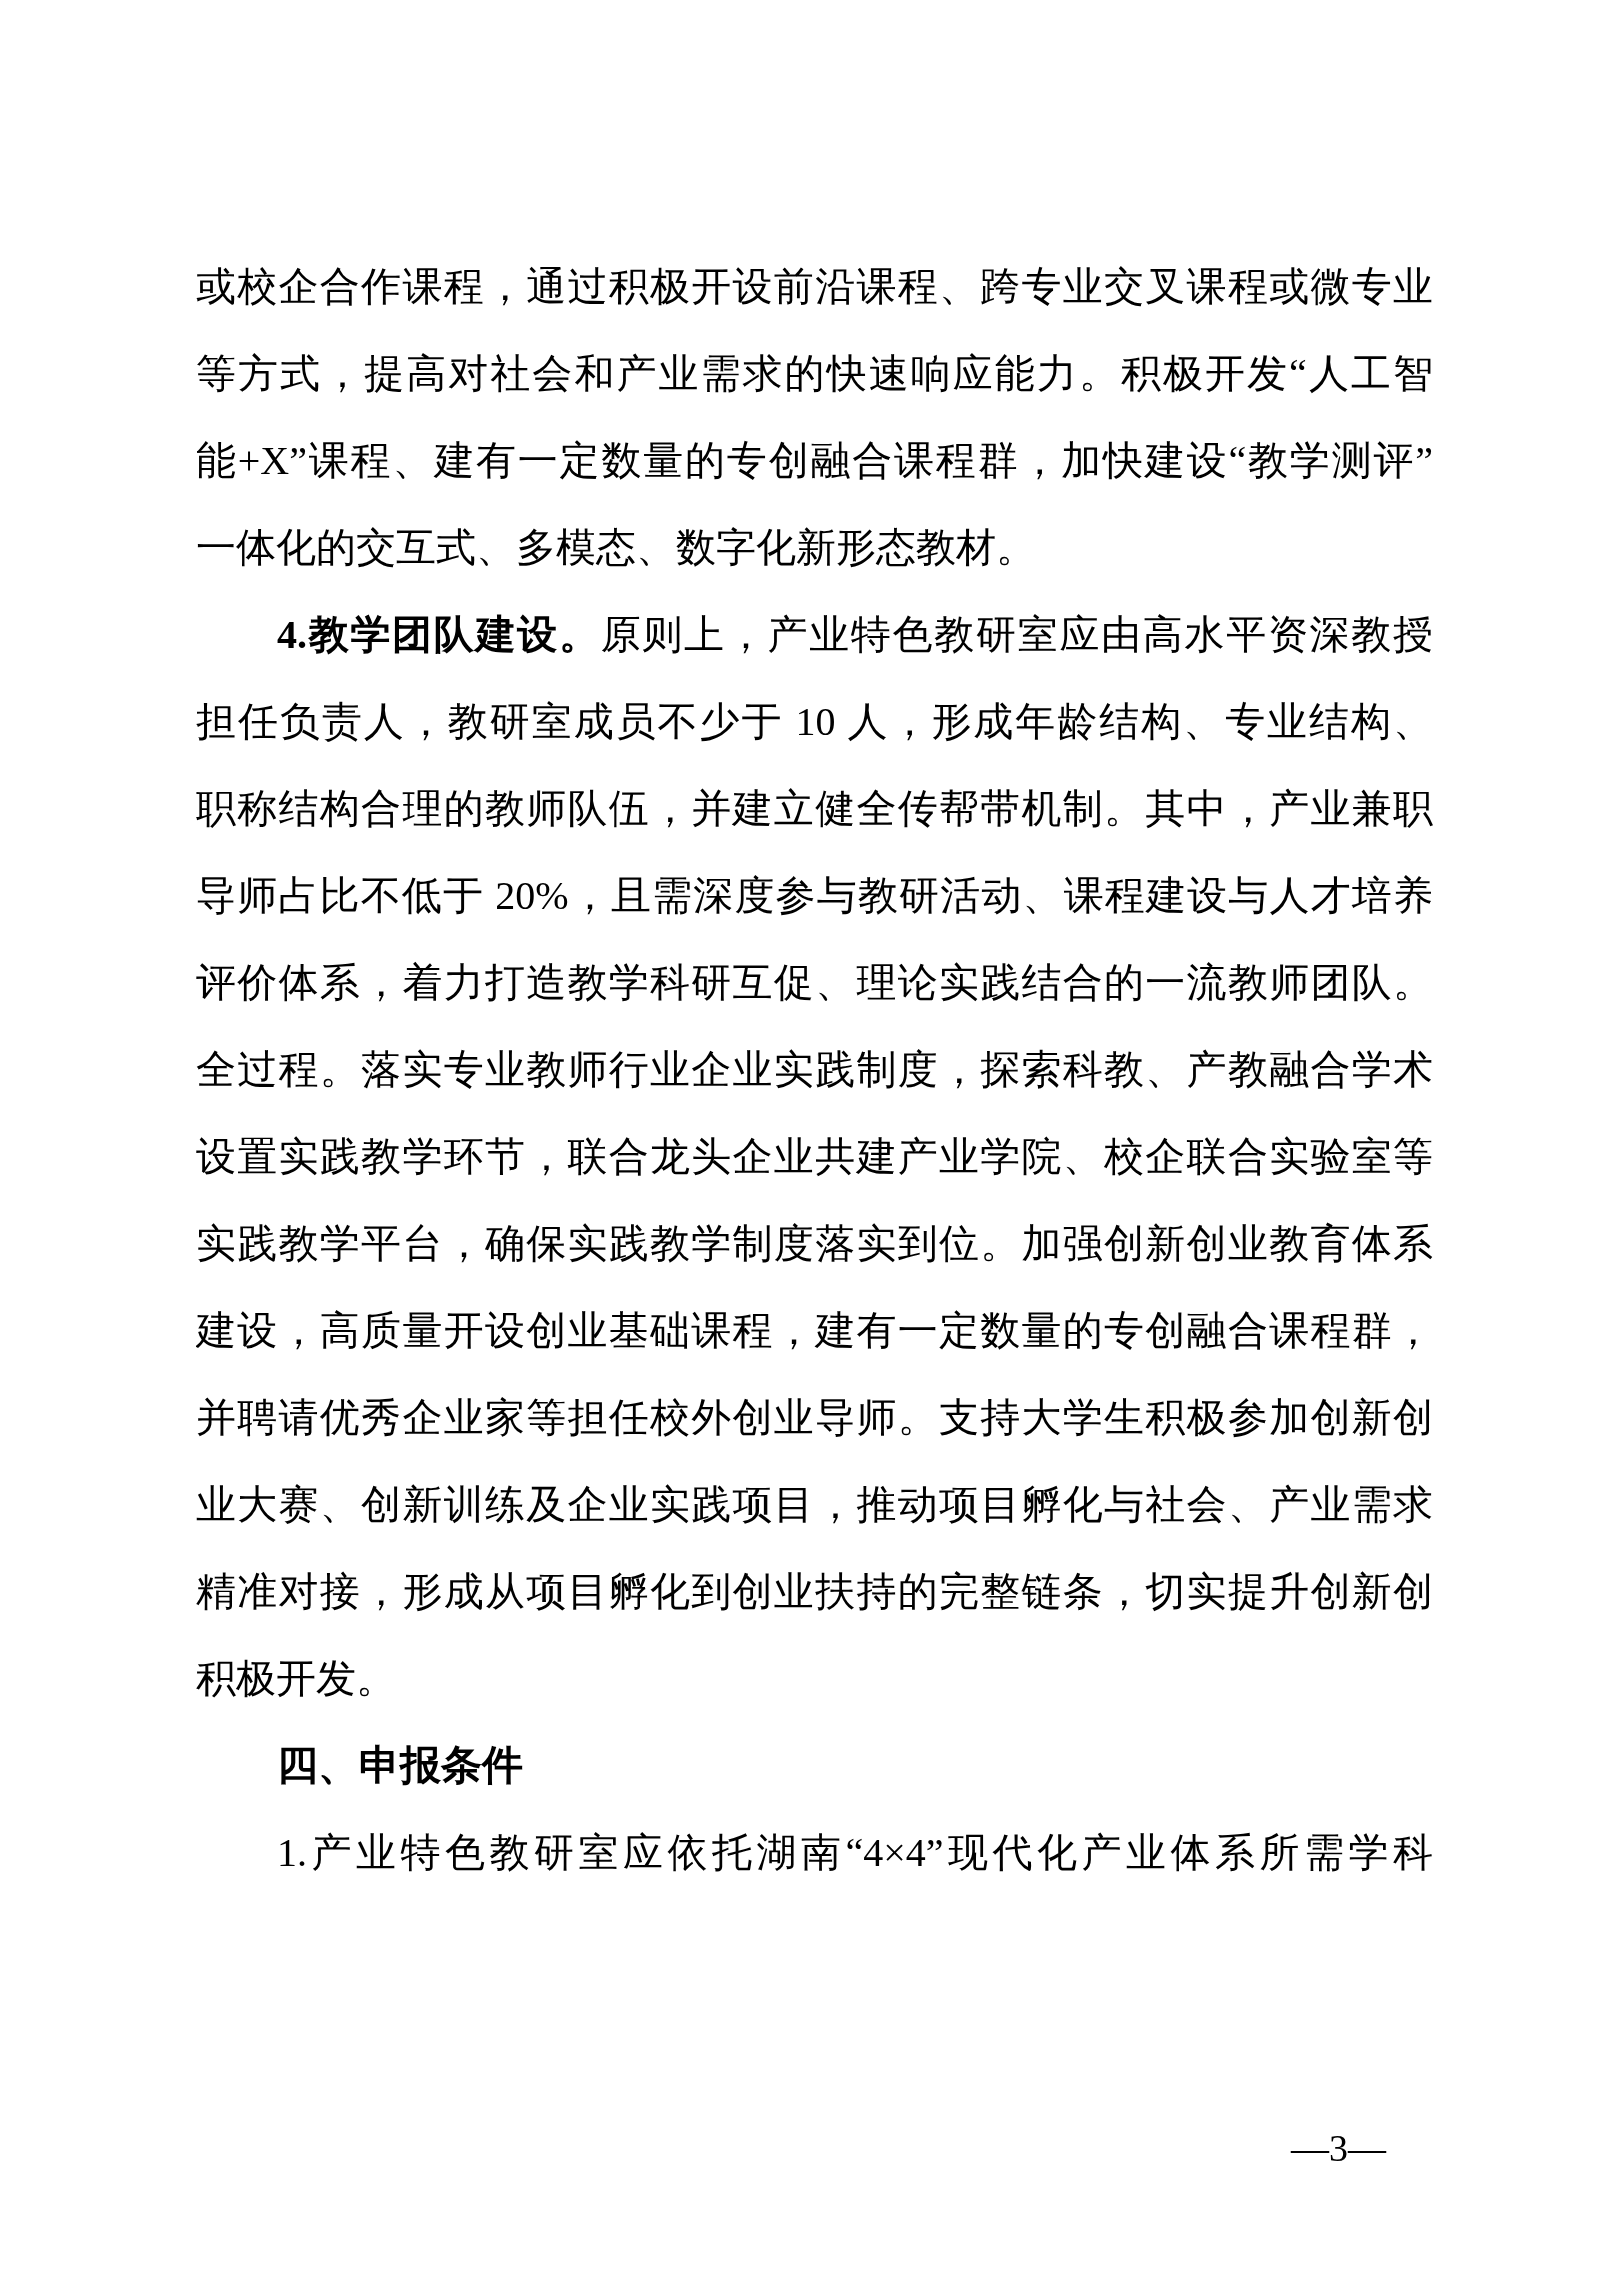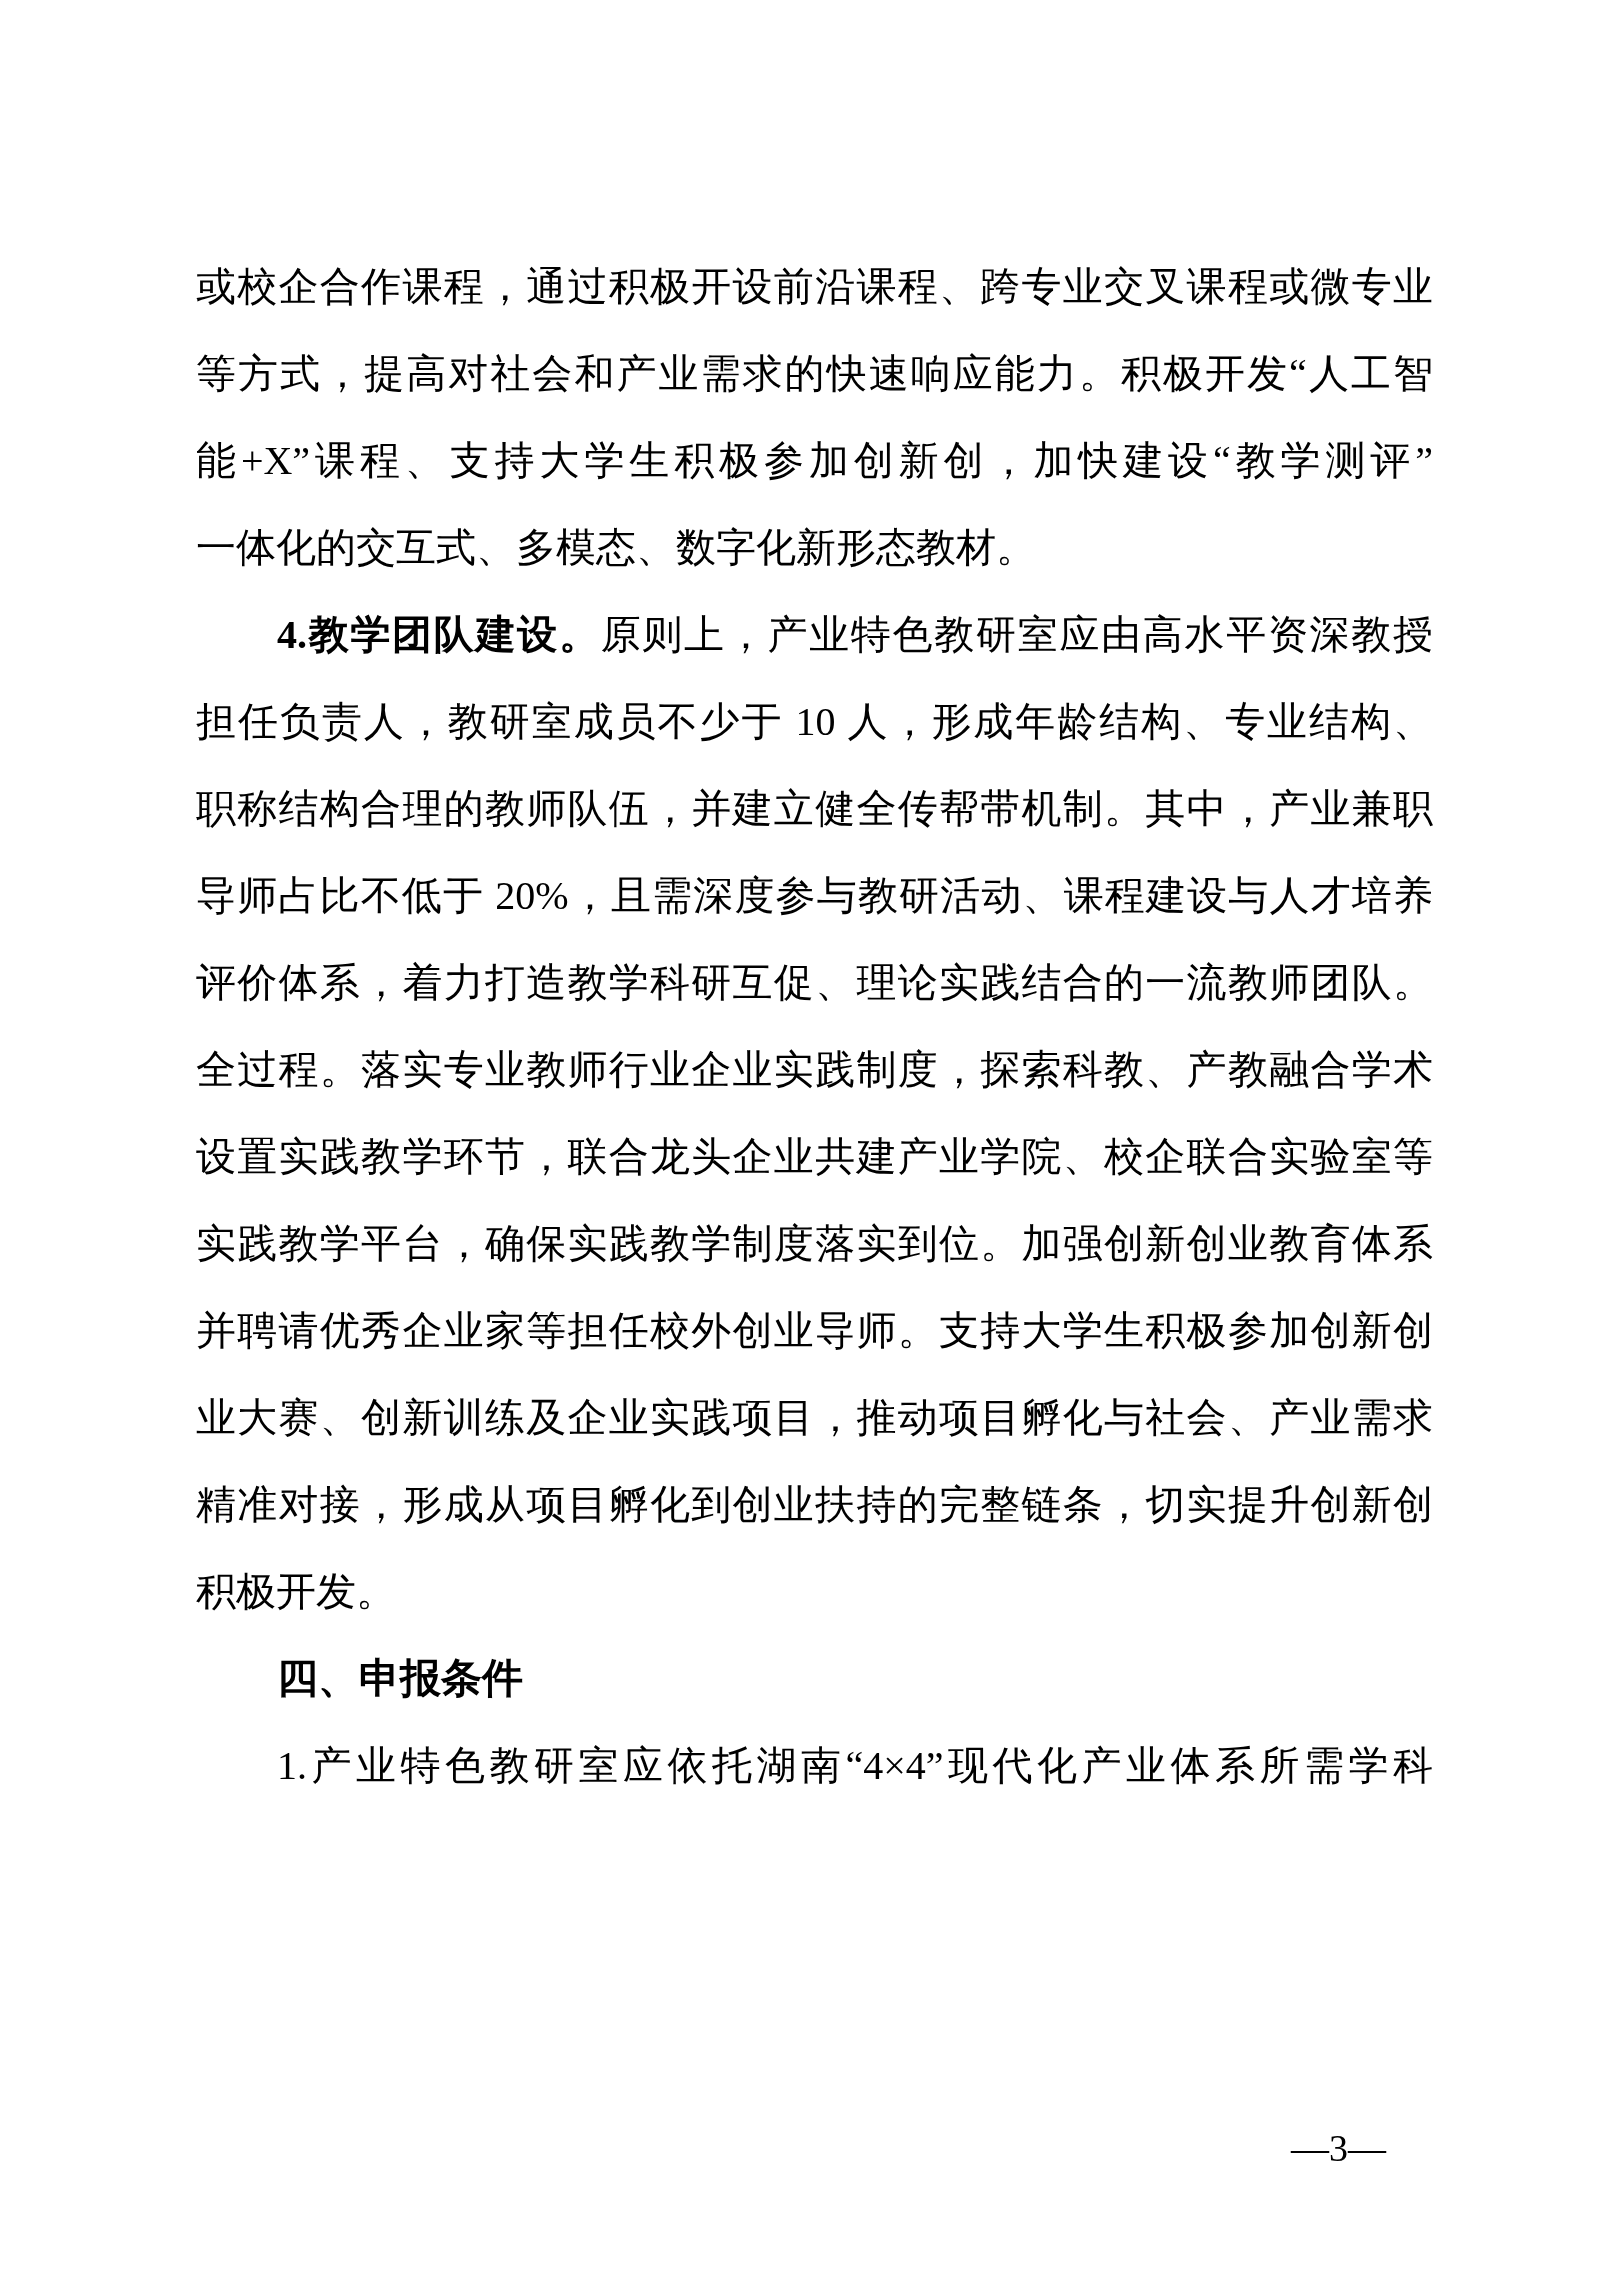--- a/index.html
+++ b/index.html
@@ -55,30 +55,31 @@
     font-family: "Liberation Serif", serif;
   }
 </style>
 </head>
 <body>
 
 <div class="page">
   <div class="text-block">
     <div class="line"><span class="b-hei"></span><span>或校企合作课程，通过积极开设前沿课程、跨专业交叉课程或微专业</span></div>
     <div class="line"><span class="b-hei"></span><span>等方式，提高对社会和产业需求的快速响应能力。积极开发“人工智</span></div>
-    <div class="line"><span class="b-hei"></span><span>能+X”课程、支持大学生积极参加创新创，加快建设“教学测评”</span></div>
+    <div class="line"><span class="b-hei"></span><span>能+X”课程、建有一定数量的专创融合课程群，加快建设“教学测评”</span></div>
     <div class="line short"><span class="b-hei"></span><span>一体化的交互式、多模态、数字化新形态教材。</span></div>
     <div class="line indent"><span class="b-hei">4.教学团队建设。</span><span>原则上，产业特色教研室应由高水平资深教授</span></div>
     <div class="line"><span class="b-hei"></span><span>担任负责人，教研室成员不少于 10 人，形成年龄结构、专业结构、</span></div>
     <div class="line"><span class="b-hei"></span><span>职称结构合理的教师队伍，并建立健全传帮带机制。其中，产业兼职</span></div>
     <div class="line"><span class="b-hei"></span><span>导师占比不低于 20%，且需深度参与教研活动、课程建设与人才培养</span></div>
     <div class="line"><span class="b-hei"></span><span>评价体系，着力打造教学科研互促、理论实践结合的一流教师团队。</span></div>
     <div class="line"><span class="b-hei"></span><span>全过程。落实专业教师行业企业实践制度，探索科教、产教融合学术</span></div>
     <div class="line"><span class="b-hei"></span><span>设置实践教学环节，联合龙头企业共建产业学院、校企联合实验室等</span></div>
     <div class="line"><span class="b-hei"></span><span>实践教学平台，确保实践教学制度落实到位。加强创新创业教育体系</span></div>
+    <div class="line"><span class="b-hei"></span><span>建设，高质量开设创业基础课程，建有一定数量的专创融合课程群，</span></div>
     <div class="line"><span class="b-hei"></span><span>并聘请优秀企业家等担任校外创业导师。支持大学生积极参加创新创</span></div>
     <div class="line"><span class="b-hei"></span><span>业大赛、创新训练及企业实践项目，推动项目孵化与社会、产业需求</span></div>
     <div class="line"><span class="b-hei"></span><span>精准对接，形成从项目孵化到创业扶持的完整链条，切实提升创新创</span></div>
     <div class="line short"><span class="b-hei"></span><span>积极开发。</span></div>
     <div class="line short indent heading"><span class="b-hei">四、申报条件</span><span></span></div>
     <div class="line indent"><span class="b-hei"></span><span>1.产业特色教研室应依托湖南“4×4”现代化产业体系所需学科</span></div>
   </div>
   <div class="footer">—3—</div>
 </div>
 

